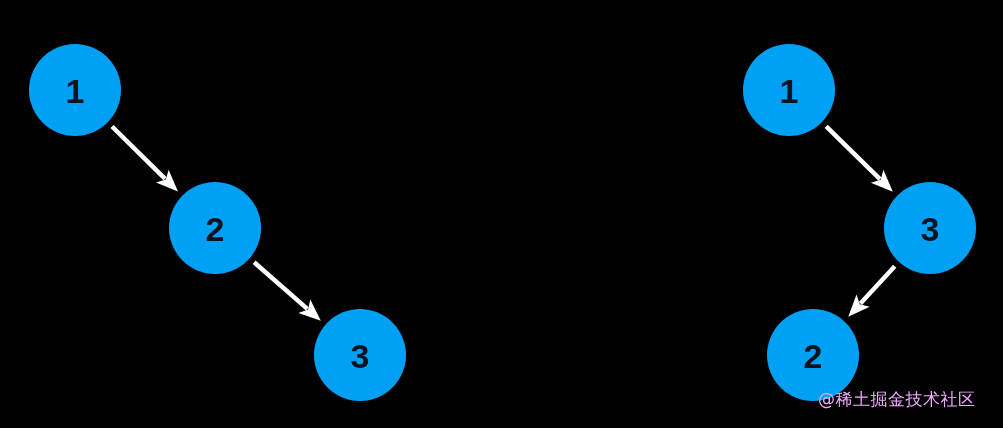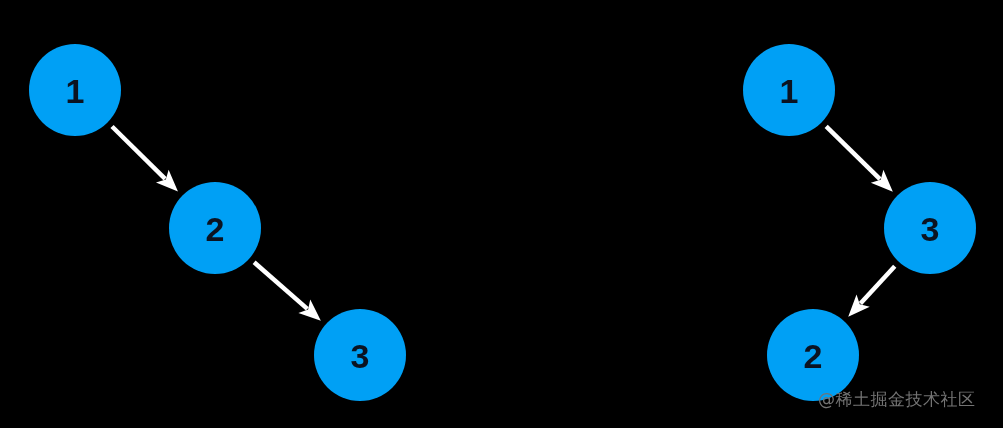--- a/index.html
+++ b/index.html
@@ -41,21 +41,21 @@
   .edge-line {
     stroke: #ffffff;
     stroke-width: 4.5;
     stroke-linecap: butt;
   }
   .arrow-head {
     fill: #ffffff;
   }
   .watermark-text {
     position: absolute;
-    color: #737373;
+    color: #f0abfc;
     font-family: "DejaVu Sans", sans-serif;
     font-size: 17px;
     letter-spacing: 0.5px;
     white-space: nowrap;
     user-select: none;
   }
 </style>
 </head>
 <body style="background: rgb(0, 0, 0);">
 

